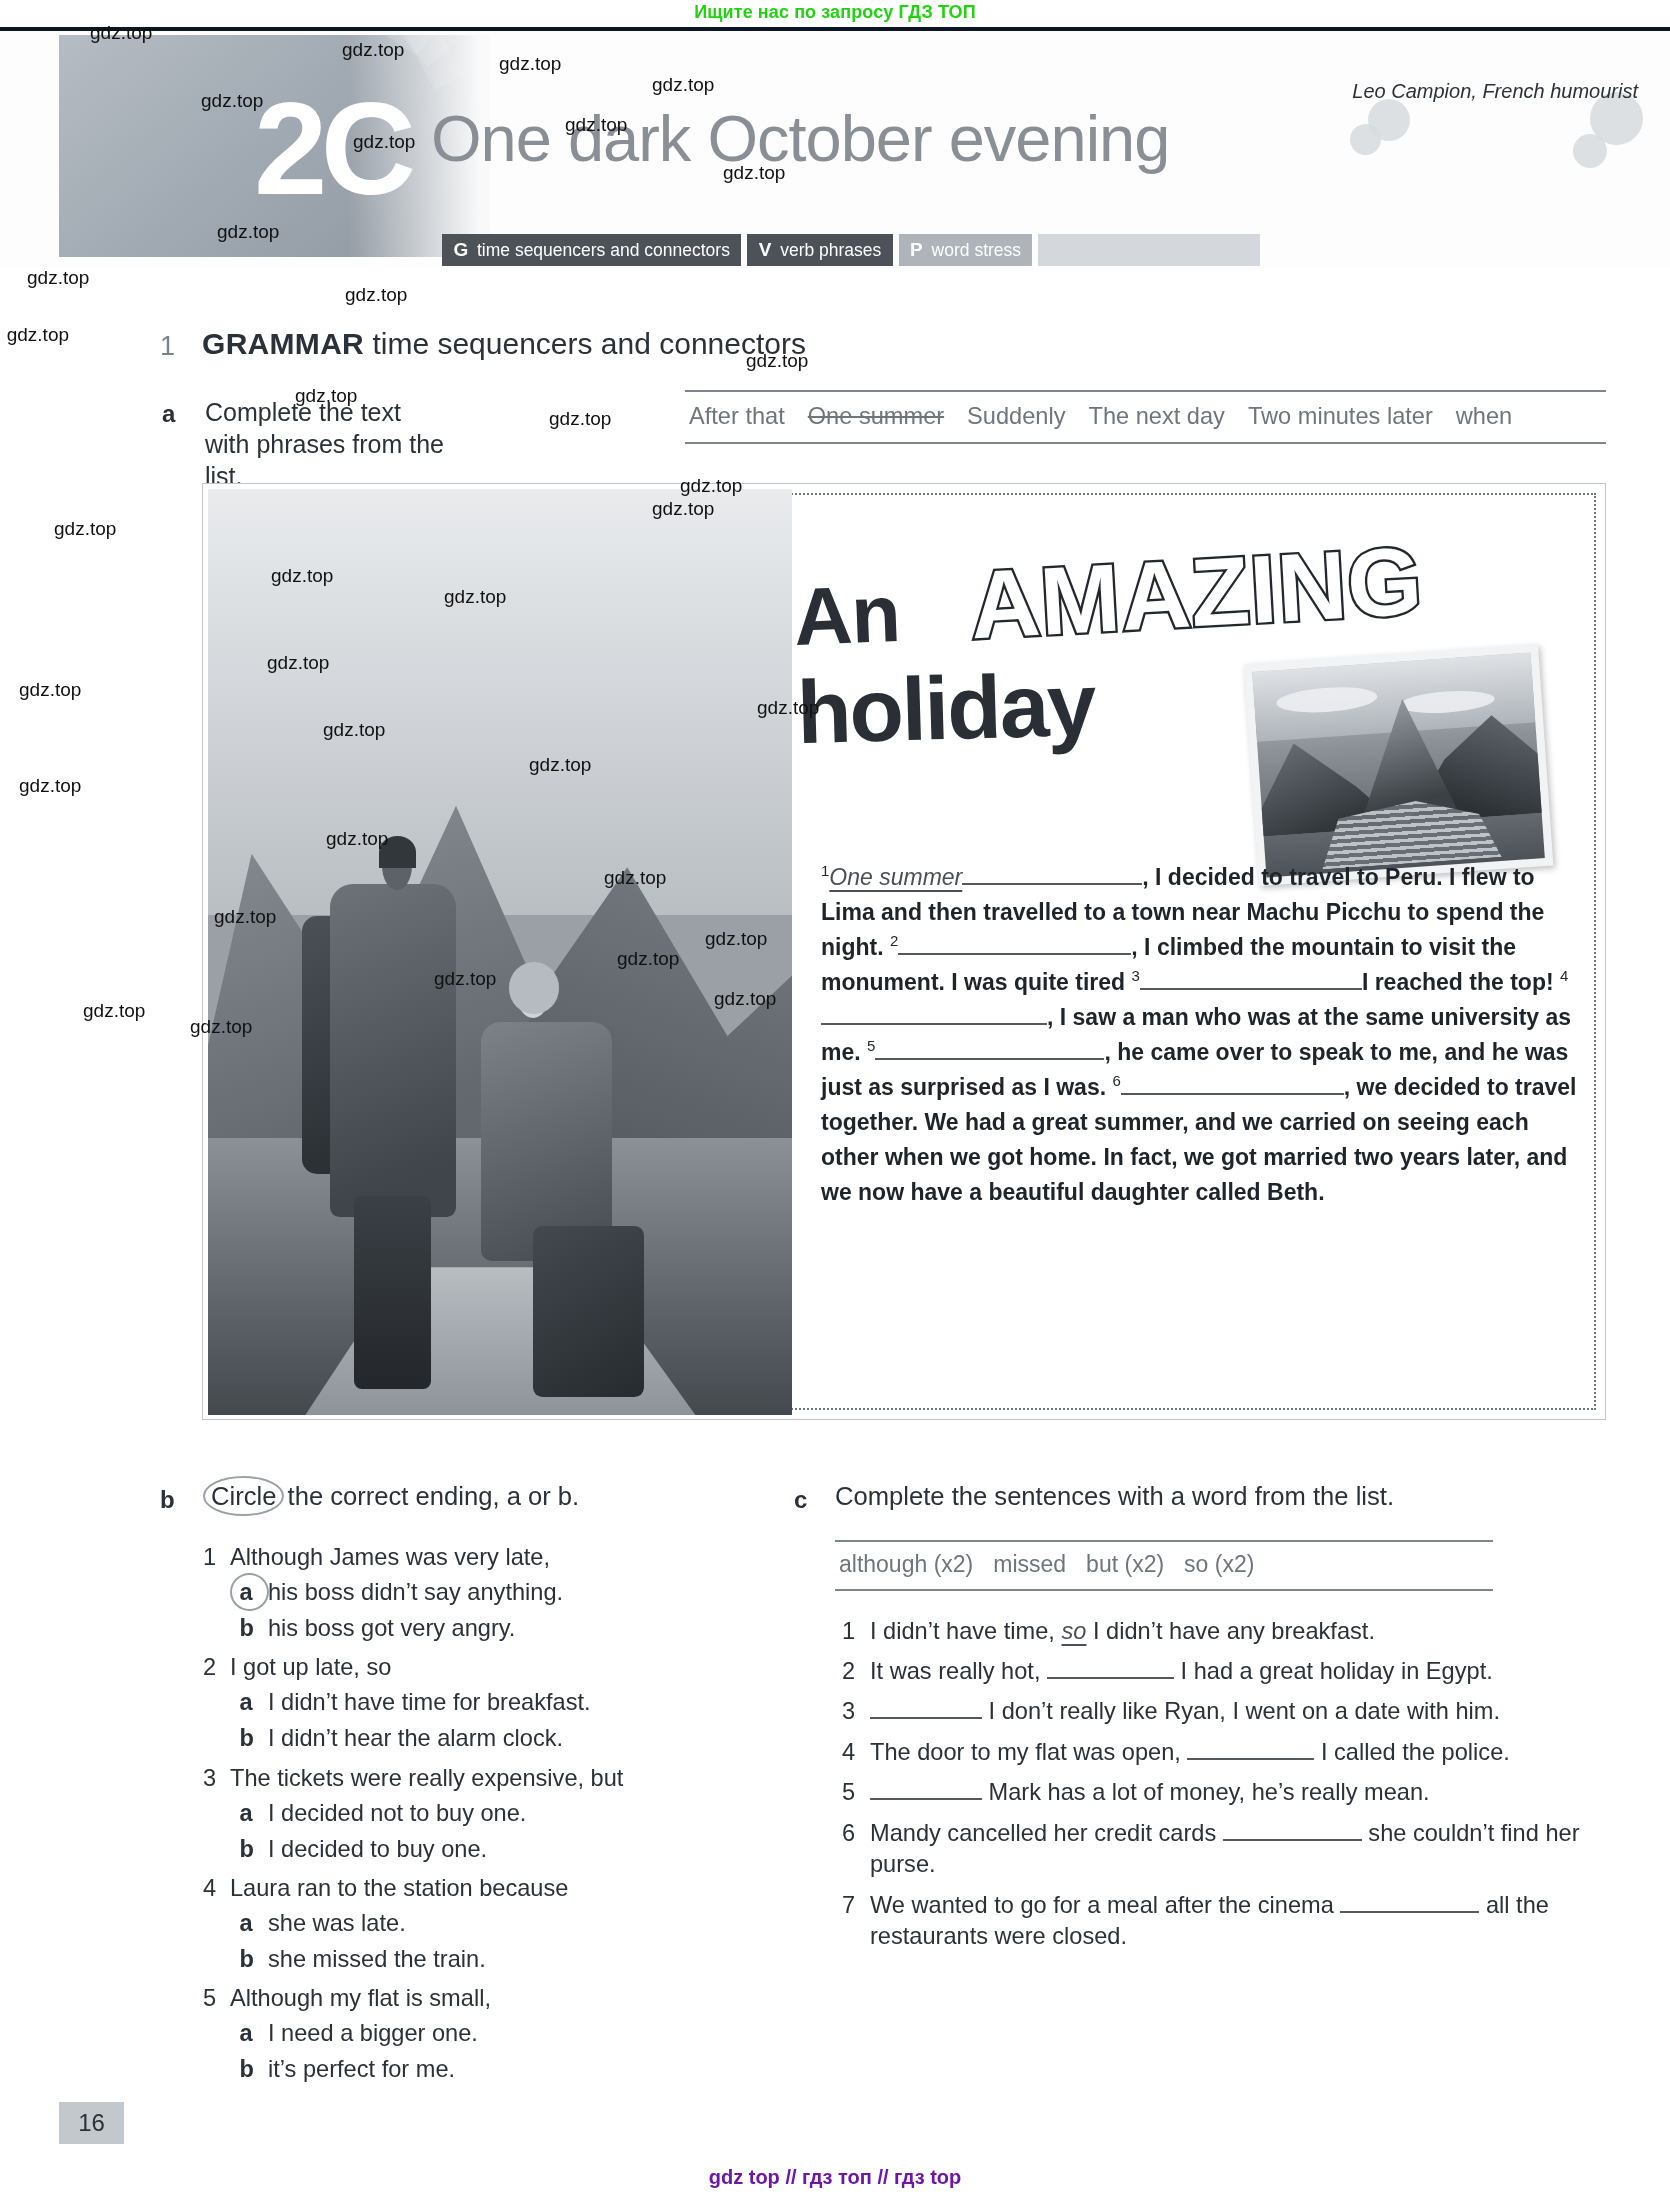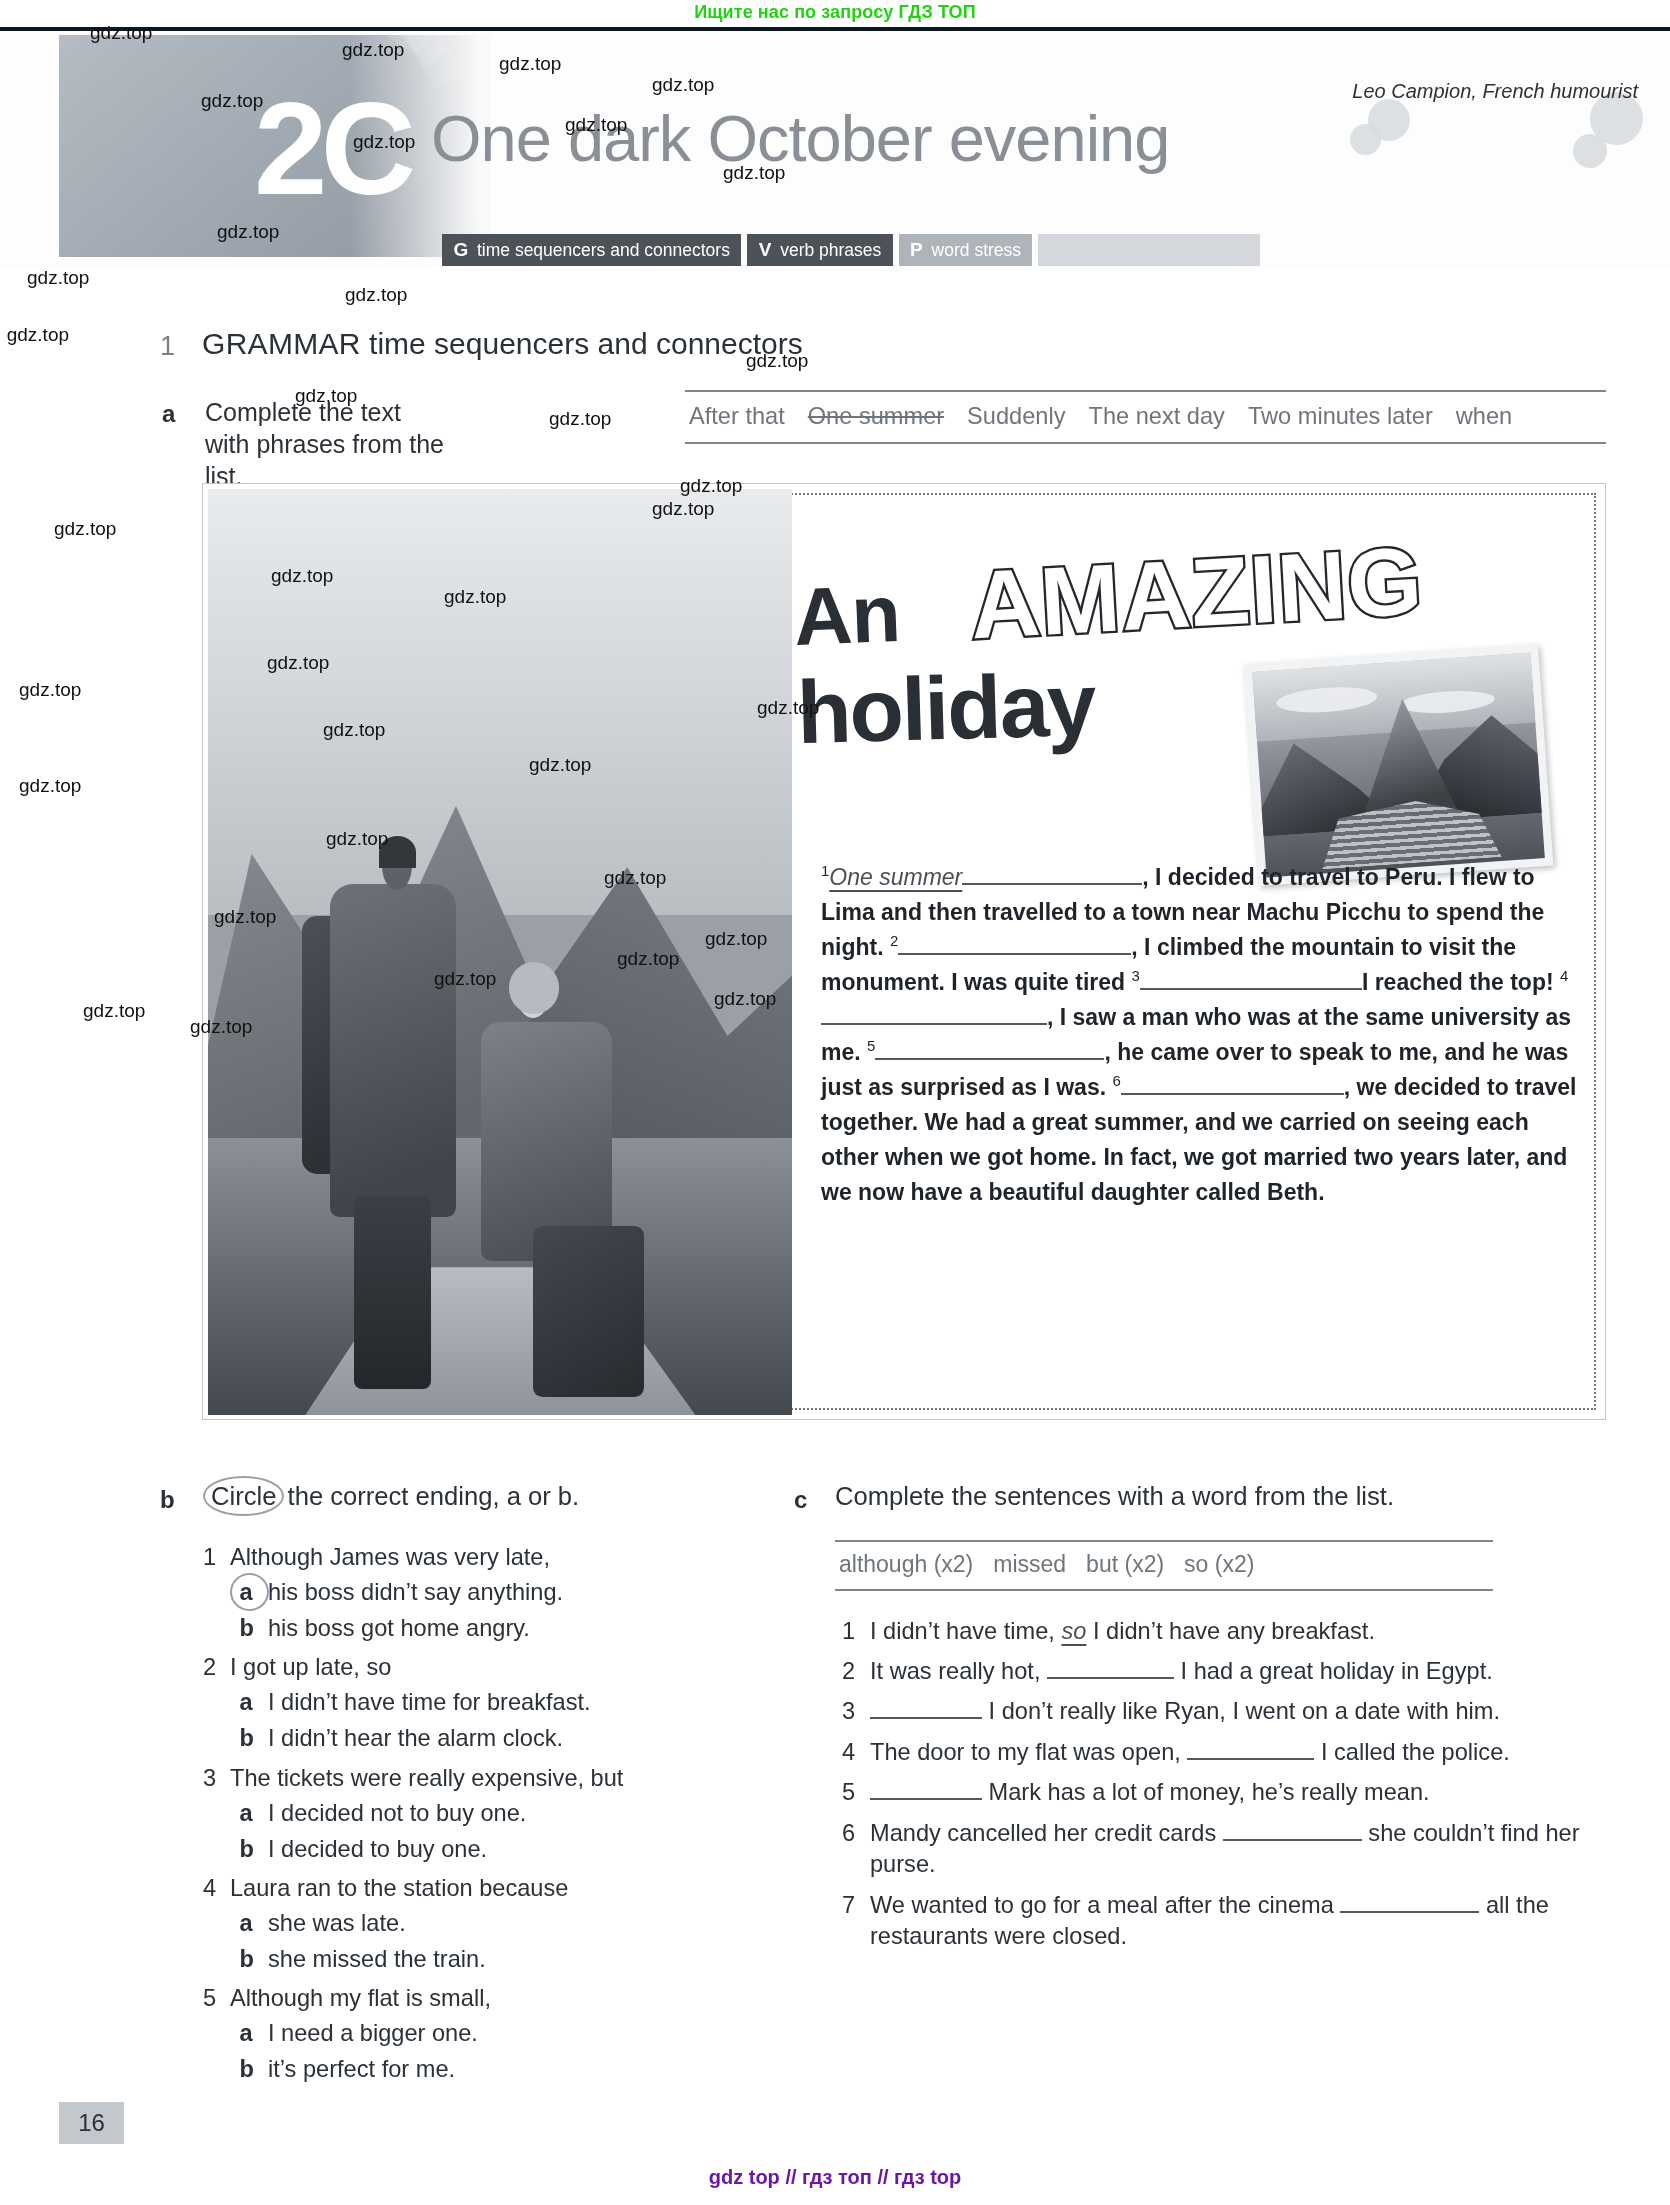--- a/index.html
+++ b/index.html
@@ -84,21 +84,21 @@
   .tag-tail { width: 222px; background: #d4d8dc; margin-right: 0; }
 
   
   .ex-num {
     position: absolute; font-size: 27px; color: #7b8189; font-weight: 400;
   }
   .ex1-num { left: 160px; top: 331px; }
   .ex1-title {
     position: absolute; left: 202px; top: 327px; font-size: 30px; color: #2b3138;
   }
-  .ex1-title b { font-weight: 400; letter-spacing: 0.3px; }
+  .ex1-title b { font-weight: 700; letter-spacing: 0.3px; }
   .ex1-title span { font-weight: 400; }
 
   .task-letter {
     position: absolute; font-size: 24px; font-weight: 700; color: #2b3138;
   }
   .task-a-letter { left: 162px; top: 400px; }
   .task-a-text {
     position: absolute; left: 205px; top: 396px; width: 242px;
     font-size: 25px; line-height: 1.28; color: #2b3138;
   }
@@ -424,21 +424,21 @@
   <div class="task-letter task-b-letter">b</div>
   <div class="task-b-head">
     <span class="circle-annot">Circle</span>
     <span>the correct ending, a or b.</span>
   </div>
 
   <div class="bq" style="left:188px; top:1543px;">
     <span class="qn">1</span>
     <span class="qtext">Although James was very late,</span>
     <span class="opt chosen"><b class="ol">a</b><span>his boss didn’t say anything.</span></span>
-    <span class="opt"><b class="ol">b</b><span>his boss got home angry.</span></span>
+    <span class="opt"><b class="ol">b</b><span>his boss got very angry.</span></span>
   </div>
 
   <div class="bq" style="left:188px; top:1653px;">
     <span class="qn">2</span>
     <span class="qtext">I got up late, so</span>
     <span class="opt"><b class="ol">a</b><span>I didn’t have time for breakfast.</span></span>
     <span class="opt"><b class="ol">b</b><span>I didn’t hear the alarm clock.</span></span>
   </div>
 
   <div class="bq" style="left:188px; top:1764px;">

